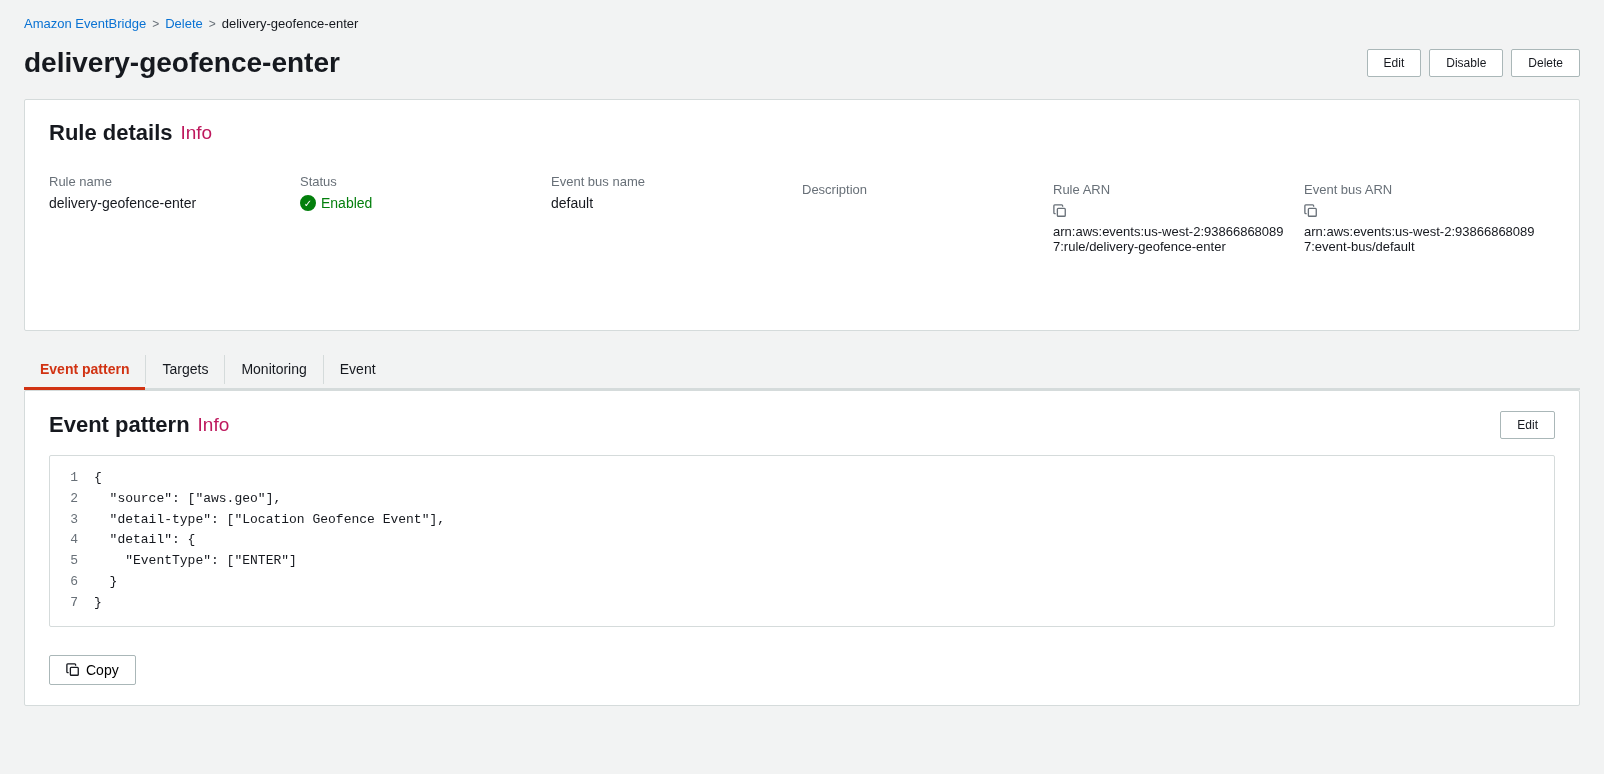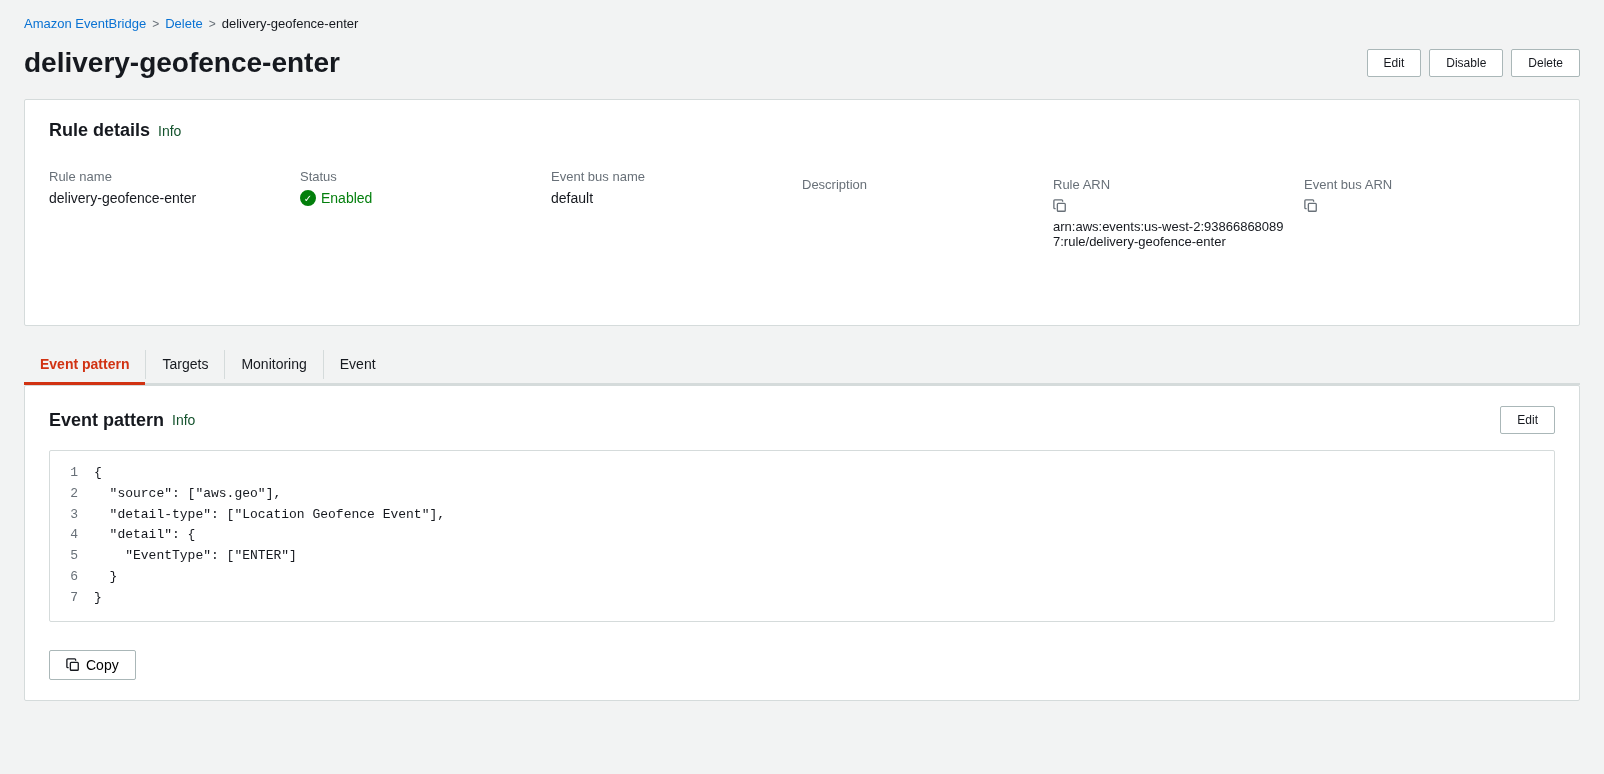--- a/index.html
+++ b/index.html
@@ -69,26 +69,26 @@
       margin-bottom: 20px;
       padding: 20px 24px;
     }
     .card-header {
       display: flex;
       align-items: center;
       gap: 8px;
       margin-bottom: 20px;
     }
     .card-title {
-      font-size: 18px;
+      font-size: 22px;
       font-weight: 700;
     }
     .info-link {
-      color: #14532d;
-      font-size: 14px;
+      color: #be185d;
+      font-size: 19px;
       cursor: pointer;
       text-decoration: none;
     }
     .detail-cell {
       padding: 8px 16px 16px 0;
     }
     .detail-label {
       font-size: 13px;
       color: #687078;
       margin-bottom: 6px;
@@ -297,20 +297,21 @@
           <span class="arn-text">arn:aws:events:us-west-2:938668680897:rule/delivery-geofence-enter</span>
         </div>
       </div>
       <div class="detail-cell" style="padding-top:16px;">
         <div class="detail-label">Event bus ARN</div>
         <div class="arn-row">
           <svg class="copy-icon-small" viewBox="0 0 16 16" fill="none" xmlns="http://www.w3.org/2000/svg">
             <rect x="5" y="5" width="9" height="9" rx="1" stroke="#687078" stroke-width="1.5" fill="none"></rect>
             <path d="M3 11H2a1 1 0 01-1-1V2a1 1 0 011-1h8a1 1 0 011 1v1" stroke="#687078" stroke-width="1.5" fill="none"></path>
           </svg>
+          <span class="arn-text">arn:aws:events:us-west-2:938668680897:event-bus/default</span>
         </div>
       </div>
       <div class="detail-cell" style="padding-top:16px;"></div>
     </div>
   </div>
 
   <div class="tabs-container">
     <div class="tabs-bar">
       <div class="tab active">Event pattern</div>
       <div class="tab-separator"></div>

